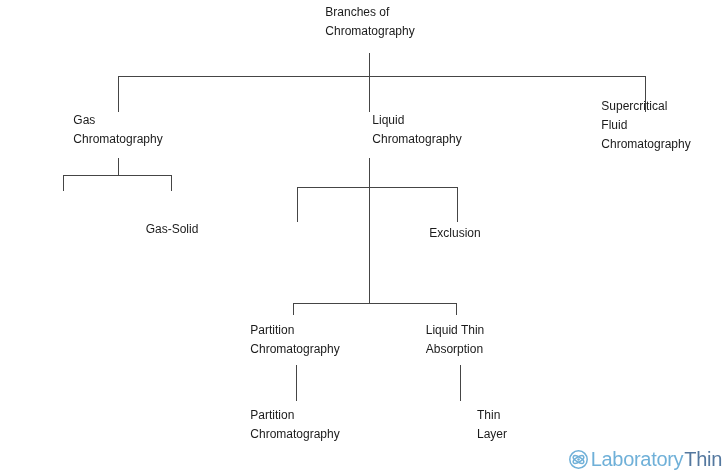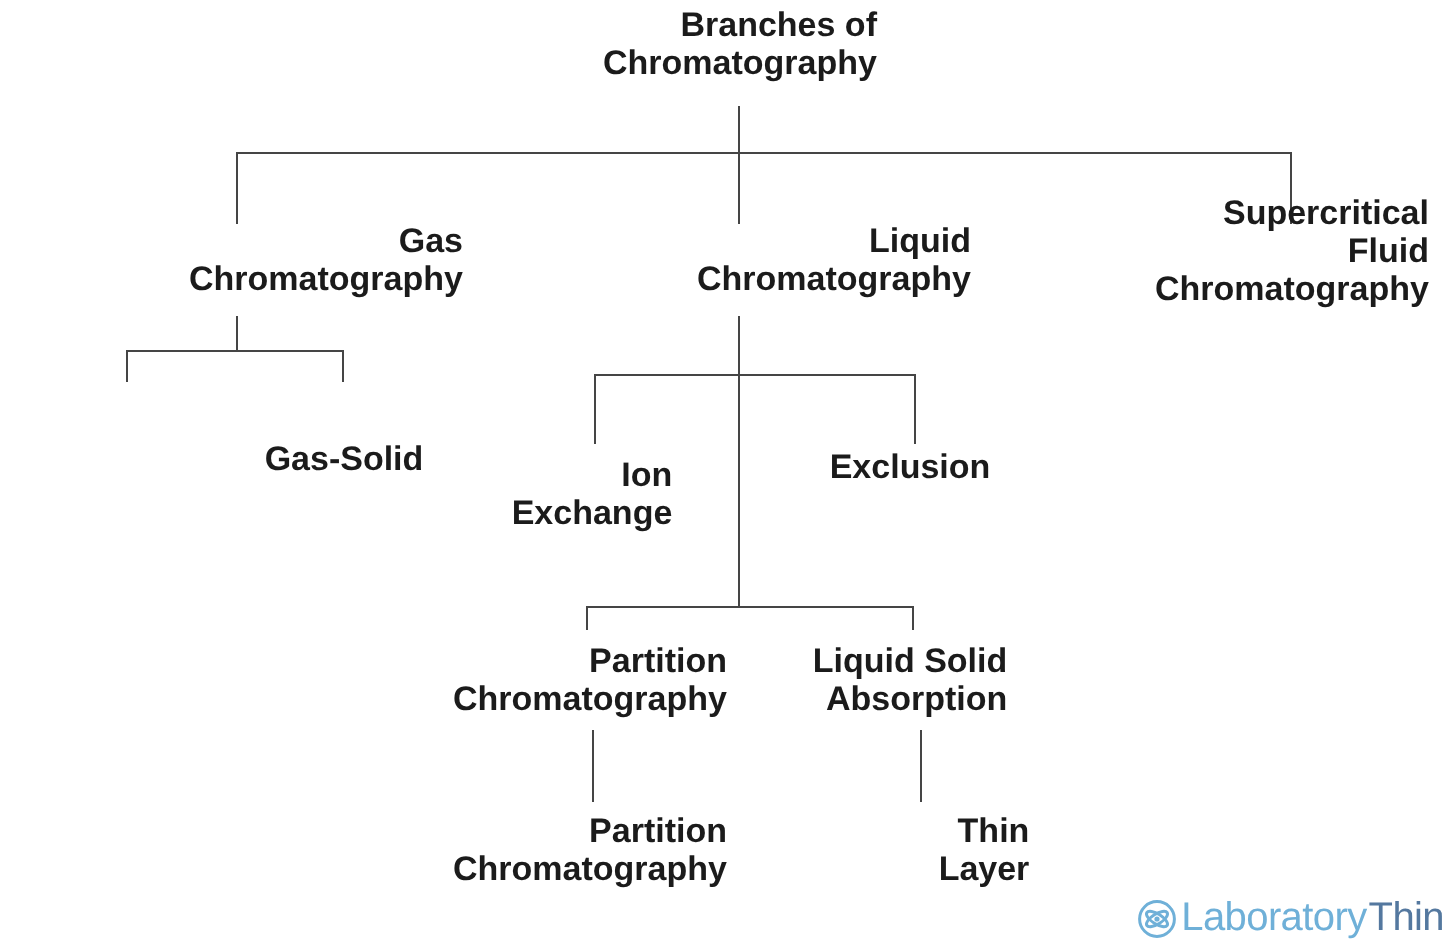--- a/index.html
+++ b/index.html
@@ -15,23 +15,23 @@
     position: relative;
     width: 723px;
     height: 476px;
     background: var(--background);
     font-family: "Liberation Sans", sans-serif;
     overflow: hidden;
   }
   .node {
     position: absolute;
     transform: translateX(-50%);
-    text-align: right;
-    font-weight: bold;
-    font-size: 17px;
+    text-align: left;
+    font-weight: normal;
+    font-size: 12px;
     line-height: 19px;
     color: var(--text);
     white-space: pre-line;
   }
   .line {
     position: absolute;
     background: var(--line);
   }
   .logo {
     position: absolute;
@@ -74,34 +74,32 @@
   <div class="line" style="left:297px; top:187px; width:1px;   height:35px;"></div>
   <div class="line" style="left:457px; top:187px; width:1px;   height:35px;"></div>
   <div class="line" style="left:293px; top:303px; width:163px; height:1px;"></div>
   <div class="line" style="left:293px; top:303px; width:1px;   height:12px;"></div>
   <div class="line" style="left:456px; top:303px; width:1px;   height:12px;"></div>
   <div class="line" style="left:296px; top:365px; width:1px; height:36px;"></div>
   <div class="line" style="left:460px; top:365px; width:1px;   height:36px;"></div>
 
   <div class="node" style="left:370px; top:3px;">Branches of
 Chromatography</div>
-  <div class="node" style="left:118px; top:111px;margin-left:45px;">Gas
+  <div class="node" style="left:118px; top:111px;">Gas
 Chromatography</div>
   <div class="node" style="left:369px; top:111px;margin-left:48px;">Liquid
 Chromatography</div>
   <div class="node" style="left:646px; top:97px;">Supercritical
 Fluid
 Chromatography</div>
   <div class="node" style="left:172px; top:220px;">Gas-Solid</div>
-  <div class="node" style="left:296px; top:228px;">Ion
-Exchange</div>
   <div class="node" style="left:455px; top:224px;">Exclusion</div>
   <div class="node" style="left:295px; top:321px;">Partition
 Chromatography</div>
-  <div class="node" style="left:455px; top:321px;">Liquid Solid
+  <div class="node" style="left:455px; top:321px;">Liquid Thin
 Absorption</div>
   <div class="node" style="left:295px; top:406px;">Partition
 Chromatography</div>
   <div class="node" style="left:456px; top:406px;margin-left:36px;">Thin
 Layer</div>
 
   <div class="logo">
     <svg class="logo-icon" width="21" height="21" viewBox="0 0 21 21">
       <circle cx="10.5" cy="10.5" r="8.7"></circle>
       <ellipse cx="10.5" cy="10.5" rx="6" ry="2.5" transform="rotate(-32 10.5 10.5)"></ellipse>

